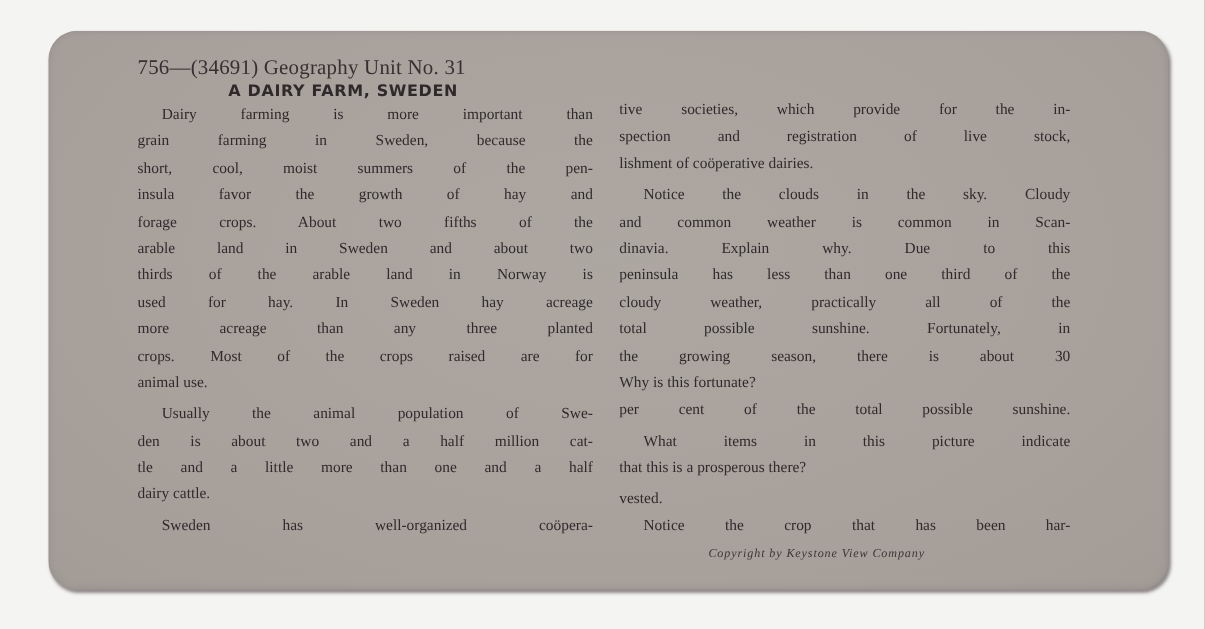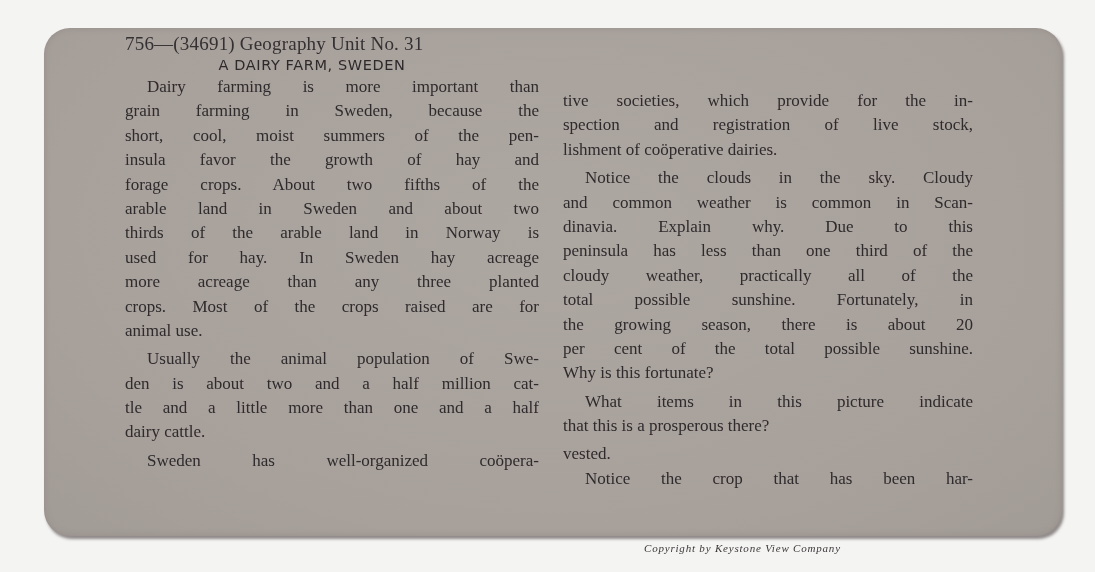--- a/index.html
+++ b/index.html
@@ -10,44 +10,43 @@
     font-family:"Liberation Serif","DejaVu Serif",serif;
   }
   .card {
     position:absolute; left:44px; top:28px; width:1018px; height:508px;
     background:#a9a39e;
     border-radius:26px;
     box-shadow: 2px 3px 3px rgba(60,50,50,0.55), inset 0 0 6px rgba(120,110,105,0.35);
     background-image: radial-gradient(ellipse at 50% 40%, #ada7a2 0%, #a7a09b 70%, #a29c97 100%);
   }
   .col { position:absolute; color:#2f2a2c; }
-  .col-left { left:81px; top:5px; width:414px; }
+  .col-left { left:81px; top:23px; width:414px; }
   .col-right { left:519px; top:19px; width:410px; }
   .header {
     font-size:19px; letter-spacing:0.2px; white-space:nowrap;
     line-height:22px; height:22px; color:#353032;
   }
   .title {
     font-family:"DejaVu Sans","Liberation Sans",sans-serif;
-    font-weight:normal; font-size:14.5px; letter-spacing:0.6px;
+    font-weight:bold; font-size:14.5px; letter-spacing:0.6px;
     text-align:center; line-height:20px; height:20px; color:#2e292b;
     padding-right:40px;
   }
   .line {
-    font-size:17px; line-height:24.4px; height:24.4px; white-space:nowrap;
+    font-size:14px; line-height:24.4px; height:24.4px; white-space:nowrap;
     text-align:justify; text-align-last:justify;
   }
   .line.last { text-align-last:left; }
   .line.indent { padding-left:22px; }
   .para-gap { height:4px; }
   .copyright {
     position:absolute; left:600px; top:469px;
     font-style:italic; font-size:11px; letter-spacing:0.8px; color:#3c3638;
     white-space:nowrap;
-    margin-top:45px;
   }
 </style>
 </head>
 <body>
 
 <div class="card">
 
   <div class="col col-left">
     <div class="header">756—(34691) Geography Unit No. 31</div>
     <div class="title">A DAIRY FARM, SWEDEN</div>
@@ -86,23 +85,23 @@
       <div class="line last">lishment of coöperative dairies.</div>
     </div>
     <div class="para-gap"></div>
     <div>
       <div class="line indent">Notice the clouds in the sky. Cloudy</div>
       <div class="line">and common weather is common in Scan-</div>
       <div class="line">dinavia. Explain why. Due to this</div>
       <div class="line">peninsula has less than one third of the</div>
       <div class="line">cloudy weather, practically all of the</div>
       <div class="line">total possible sunshine. Fortunately, in</div>
-      <div class="line">the growing season, there is about 20</div>
+      <div class="line">the growing season, there is about 30</div>
+      <div class="line last">Why is this fortunate?</div>
       <div class="line">per cent of the total possible sunshine.</div>
-      <div class="line last">Why is this fortunate?</div>
     </div>
     <div class="para-gap"></div>
     <div>
       <div class="line indent">What items in this picture indicate</div>
       <div class="line last">that this is a prosperous there?</div>
     </div>
     <div class="para-gap"></div>
     <div>
       <div class="line last">vested.</div>
       <div class="line indent">Notice the crop that has been har-</div>

